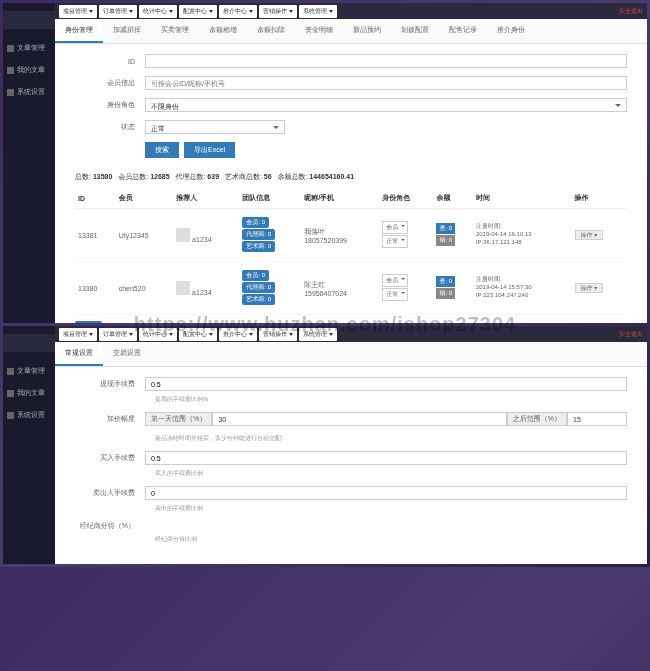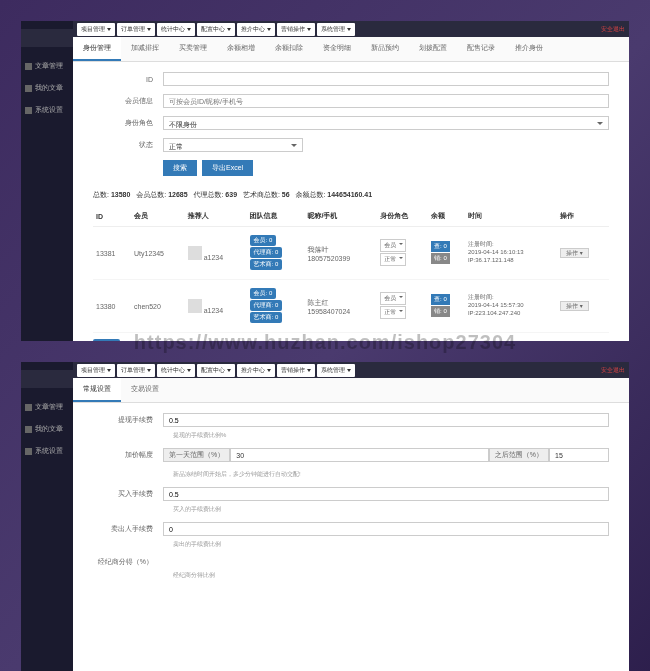--- a/index.html
+++ b/index.html
@@ -1,17 +1,17 @@
 <!DOCTYPE html>
 <html><head>
 <meta charset="utf-8">
 <style>
 *{box-sizing:border-box;margin:0;padding:0;font-family:Arial,"Microsoft YaHei",sans-serif}
 body{background:linear-gradient(135deg,#3d2b5f 0%,#4a3a6e 50%,#2b1d4a 100%);font-size:8px;color:#333;width:650px}
-.panel{background:#f5f5f5;margin:21px;display:flex}
+.panel{background:#f5f5f5;margin:3px;display:flex}
 .sidebar{width:52px;background:#1a1a2e;color:#888;padding-top:8px}
 .sidebar-logo{height:18px;background:#2a2a3e;margin-bottom:8px}
 .side-item{padding:6px 4px;font-size:7px;color:#aaa;cursor:pointer;display:flex;align-items:center;gap:3px}
 .side-icon{width:7px;height:7px;background:#666;display:inline-block}
 .main{flex:1;background:#fff}
 .topbar{background:#2a2a3e;height:16px;display:flex;align-items:center;padding:0 4px;gap:2px}
 .top-btn{background:#fff;color:#333;font-size:6px;padding:2px 4px;border-radius:1px;display:flex;align-items:center;gap:2px;cursor:pointer}
 .caret{width:0;height:0;border-left:2px solid transparent;border-right:2px solid transparent;border-top:3px solid #333}
 .top-right{margin-left:auto;color:#d44;font-size:6px}
 .tabs{display:flex;border-bottom:1px solid #ddd;background:#fafafa}
@@ -185,21 +185,21 @@
               </tr>
             </tbody>
       </table>
       <div style="padding:6px 0"><span class="badge">会员: 0</span></div>
     </div>
   </div>
 </div>
 
 <div class="watermark" style="top:310px">https://www.huzhan.com/ishop27304</div>
 
-<div class="panel" style="height:335px;overflow:hidden">
+<div class="panel" style="height:238px;overflow:hidden">
   <div class="sidebar">
     <div class="sidebar-logo"></div>
     <div class="side-item">
           <span class="side-icon"></span>
           <span>文章管理</span>
         </div>
     <div class="side-item">
           <span class="side-icon"></span>
           <span>我的文章</span>
         </div>

